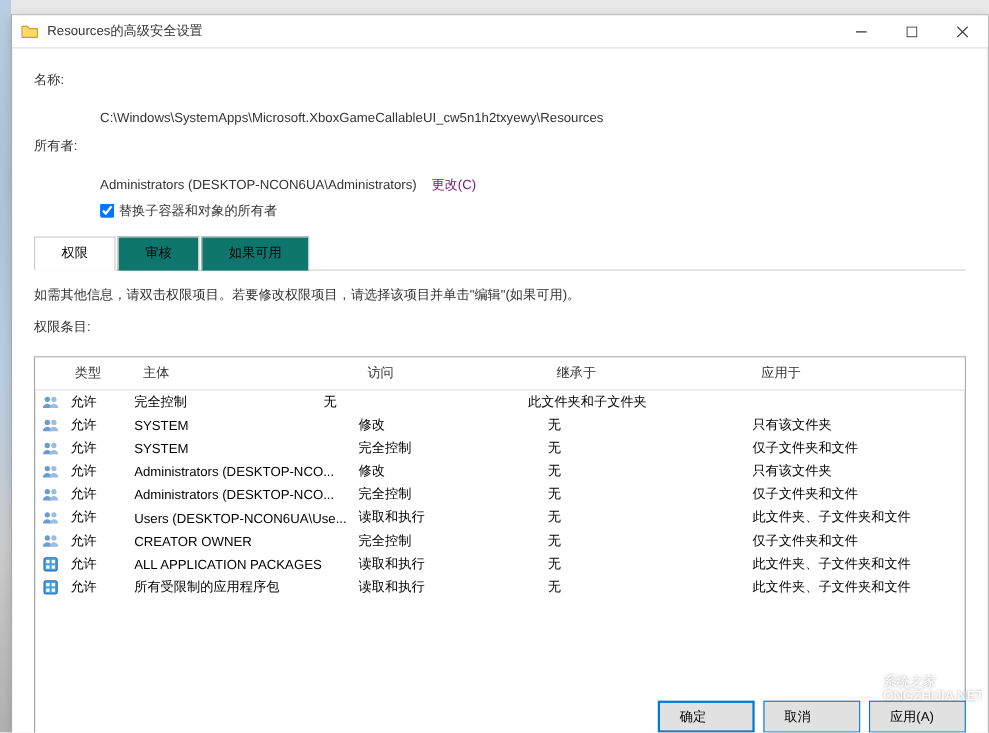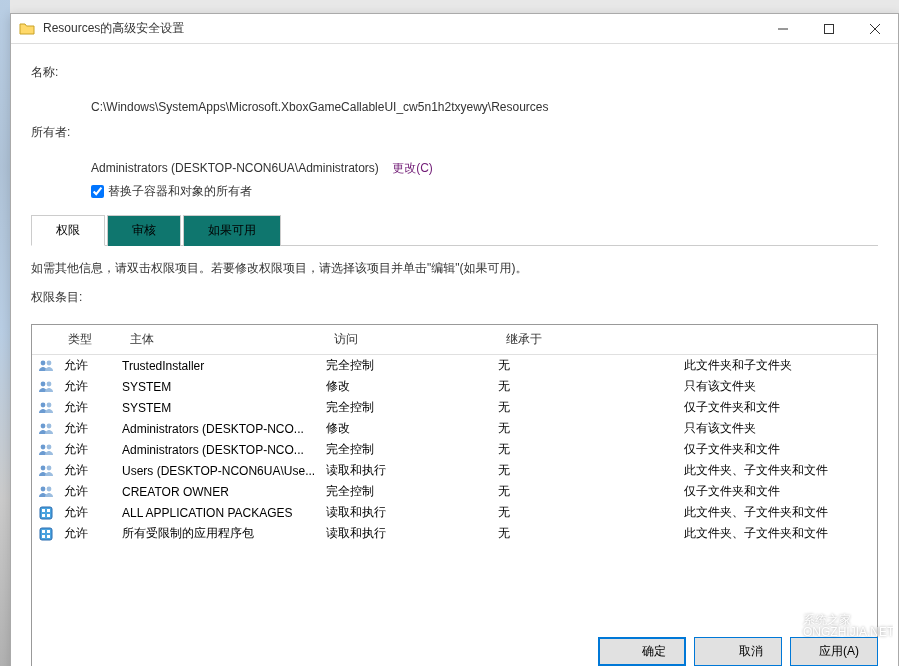--- a/index.html
+++ b/index.html
@@ -32,21 +32,21 @@
 .col-type { width: 62px; padding-left: 4px; }
 .col-principal { width: 204px; overflow: hidden; white-space: nowrap; text-overflow: ellipsis; padding-right: 8px; }
 .col-access { width: 172px; }
 .col-inherit { width: 186px; }
 .col-applies { flex: 1; }
 .perm-header .col-icon { width: 28px; }
 .btn-row { display: flex; gap: 8px; margin-top: 10px; }
 .btn-row2 { margin-top: 8px; }
 .wbtn { min-width: 80px; padding: 4px 14px; border: 2px solid #ef4444; background: #e1e1e1; color: #888; cursor: pointer; }
 .footer { position: absolute; bottom: 12px; right: 20px; display: flex; gap: 8px; }
-.fbtn { min-width: 88px; padding: 4px 18px; border: 1px solid #0078d7; background: #e1e1e1; cursor: pointer; text-align: right; }
+.fbtn { min-width: 88px; padding: 4px 18px; border: 1px solid #0078d7; background: #e1e1e1; cursor: pointer; text-align: left; }
 .fbtn.primary { border: 2px solid #0078d7; background: #e1e1e1; }
 .watermark { position: absolute; right: 6px; bottom: 24px; opacity: 0.55; font-size: 13px; color: #fff; text-shadow: 0 0 3px #333; pointer-events:none; }
 .left-strip { position: absolute; left: 0; top: 0; width: 10px; height: 666px; background: linear-gradient(#4a90d9,#2b6cb0,#4a90d9,#888,#333); opacity:.3; }
 svg { display: block; }
 </style>
 </head>
 <body>
 
 <div class="left-strip"></div>
 
@@ -104,33 +104,33 @@
       <div class="instruct">如需其他信息，请双击权限项目。若要修改权限项目，请选择该项目并单击"编辑"(如果可用)。</div>
       <div class="perm-label">权限条目:</div>
 
       <div class="perm-table">
         <div class="perm-header">
           <div class="col col-icon"></div>
           <div class="col col-type">类型</div>
           <div class="col col-principal">主体</div>
           <div class="col col-access">访问</div>
           <div class="col col-inherit">继承于</div>
+          <div class="col col-applies">应用于</div>
         </div>
         <div class="perm-body" id="perm-body">
             <div class="perm-row">
               <div class="col-icon">
                 <svg width="16" height="16">
                   <circle cx="5" cy="5" r="2.4" fill="#6b9bd1"></circle>
                   <path d="M1 13c0-3 3-4 4-4s4 1 4 4" fill="#6b9bd1"></path>
                   <circle cx="11" cy="5" r="2.4" fill="#9bbde0"></circle>
                   <path d="M7 13c0-3 3-4 4-4s4 1 4 4" fill="#9bbde0"></path>
                 </svg>
               </div>
               <div class="col-type">允许</div>
-              <div class="col-principal">TrustedInstaller</div>
               <div class="col-access">完全控制</div>
               <div class="col-inherit">无</div>
               <div class="col-applies">此文件夹和子文件夹</div>
             </div>
             <div class="perm-row">
               <div class="col-icon">
                 <svg width="16" height="16">
                   <circle cx="5" cy="5" r="2.4" fill="#6b9bd1"></circle>
                   <path d="M1 13c0-3 3-4 4-4s4 1 4 4" fill="#6b9bd1"></path>
                   <circle cx="11" cy="5" r="2.4" fill="#9bbde0"></circle>

